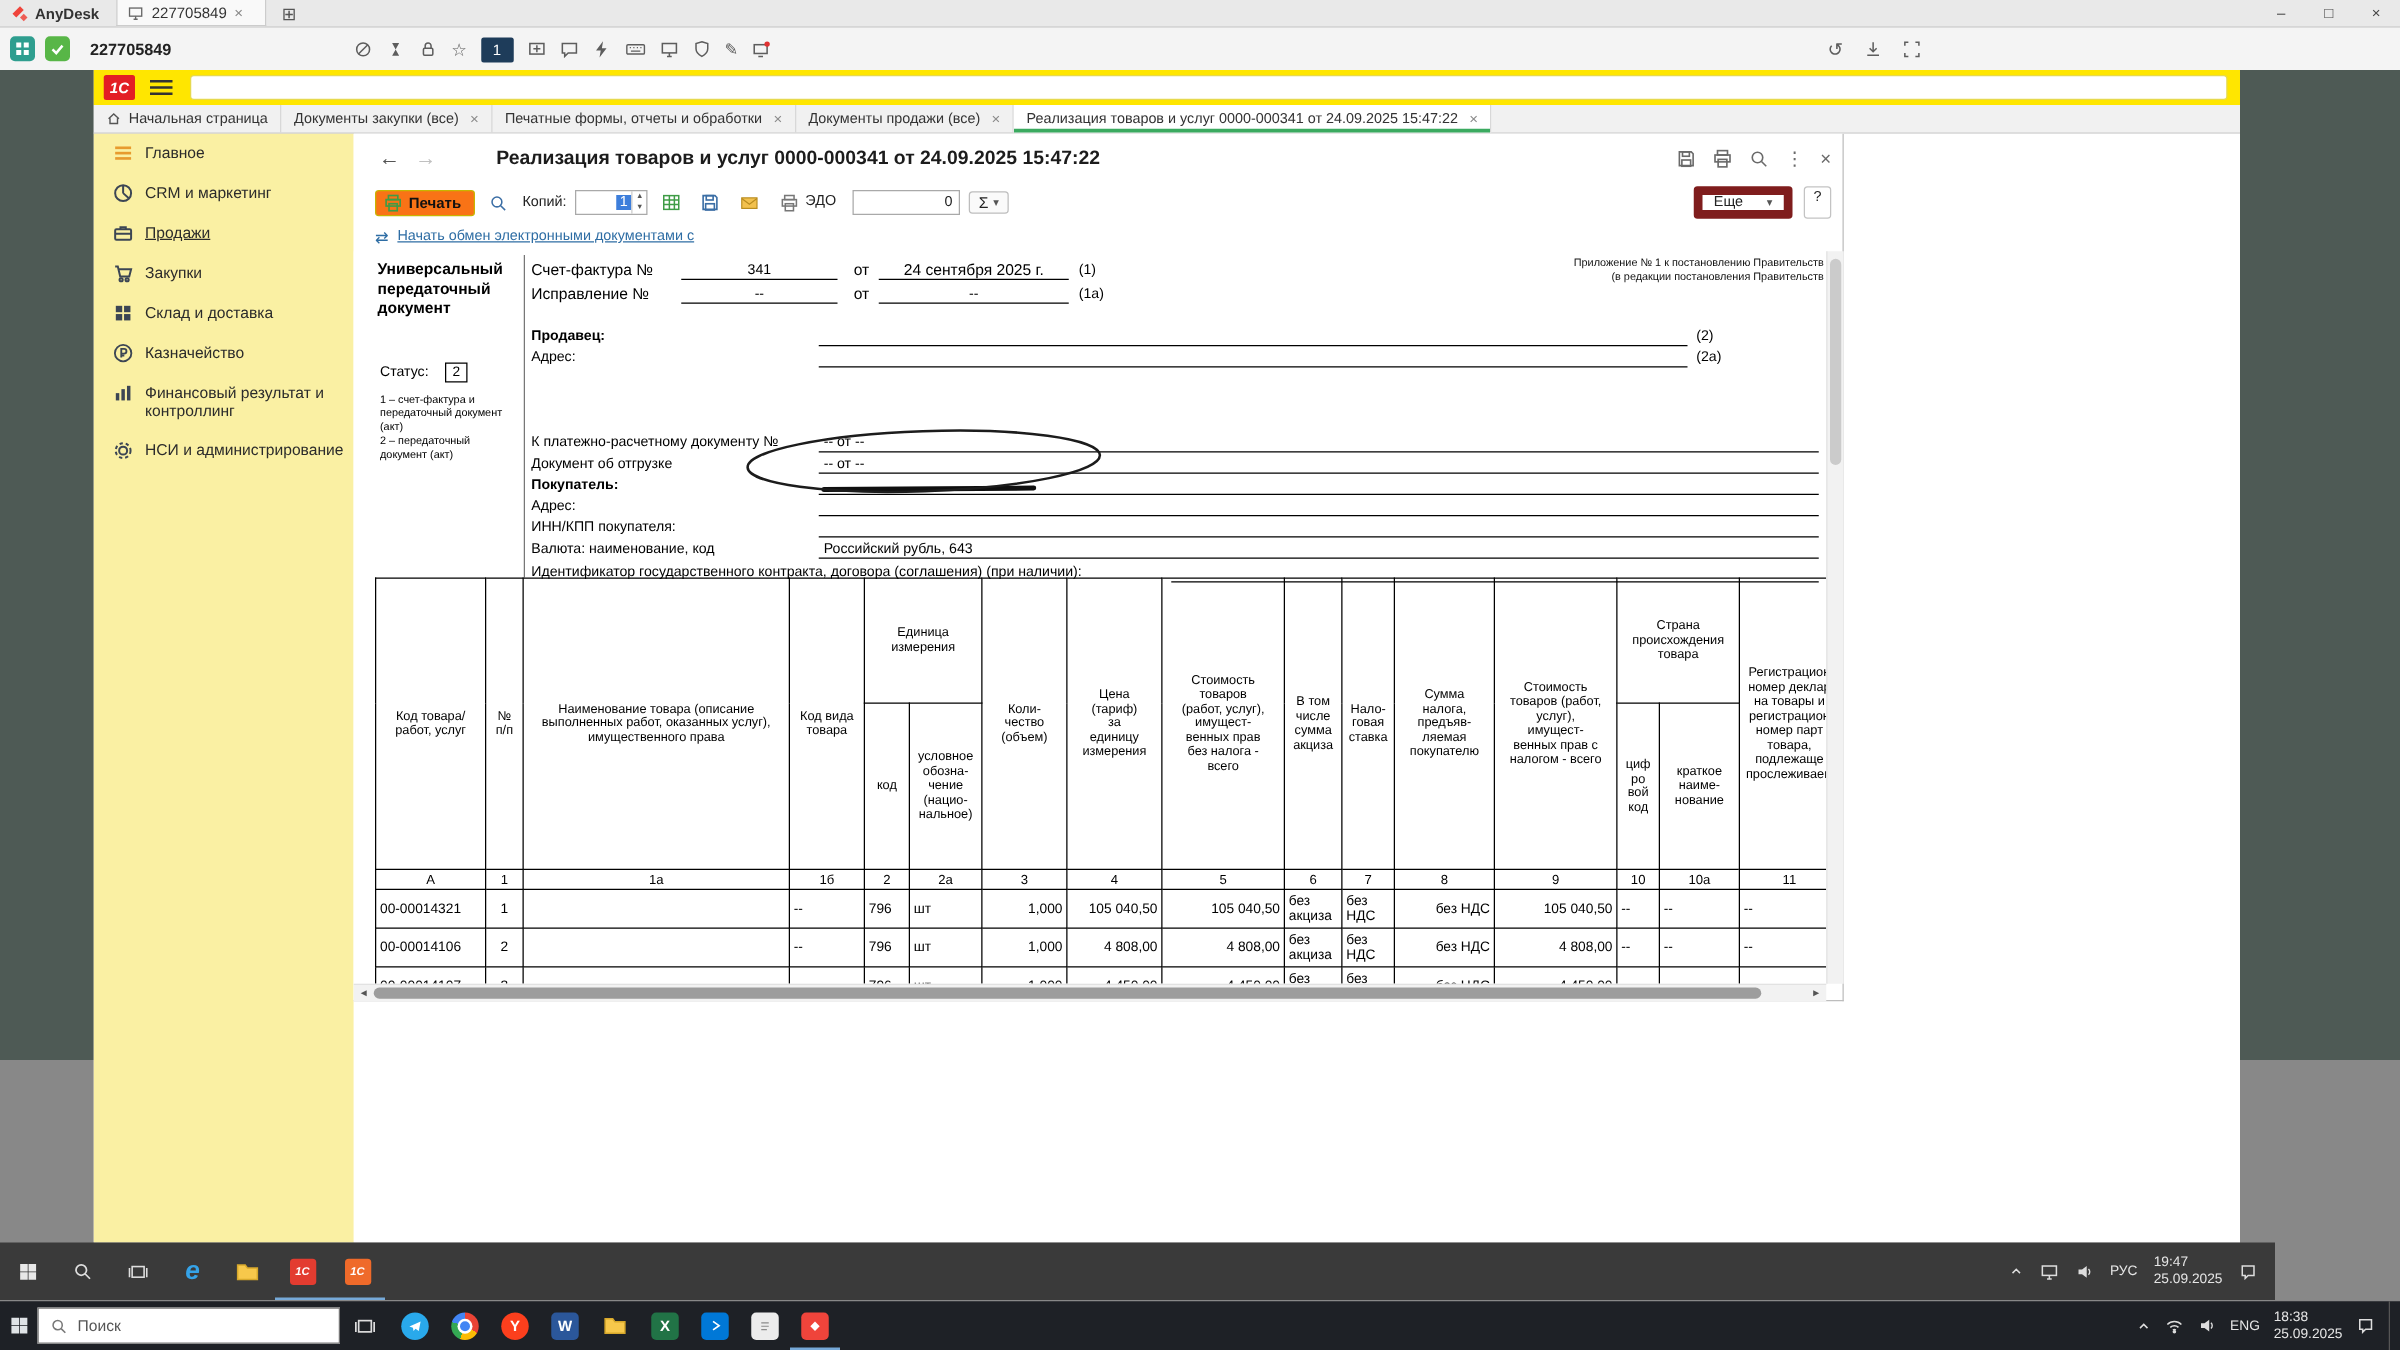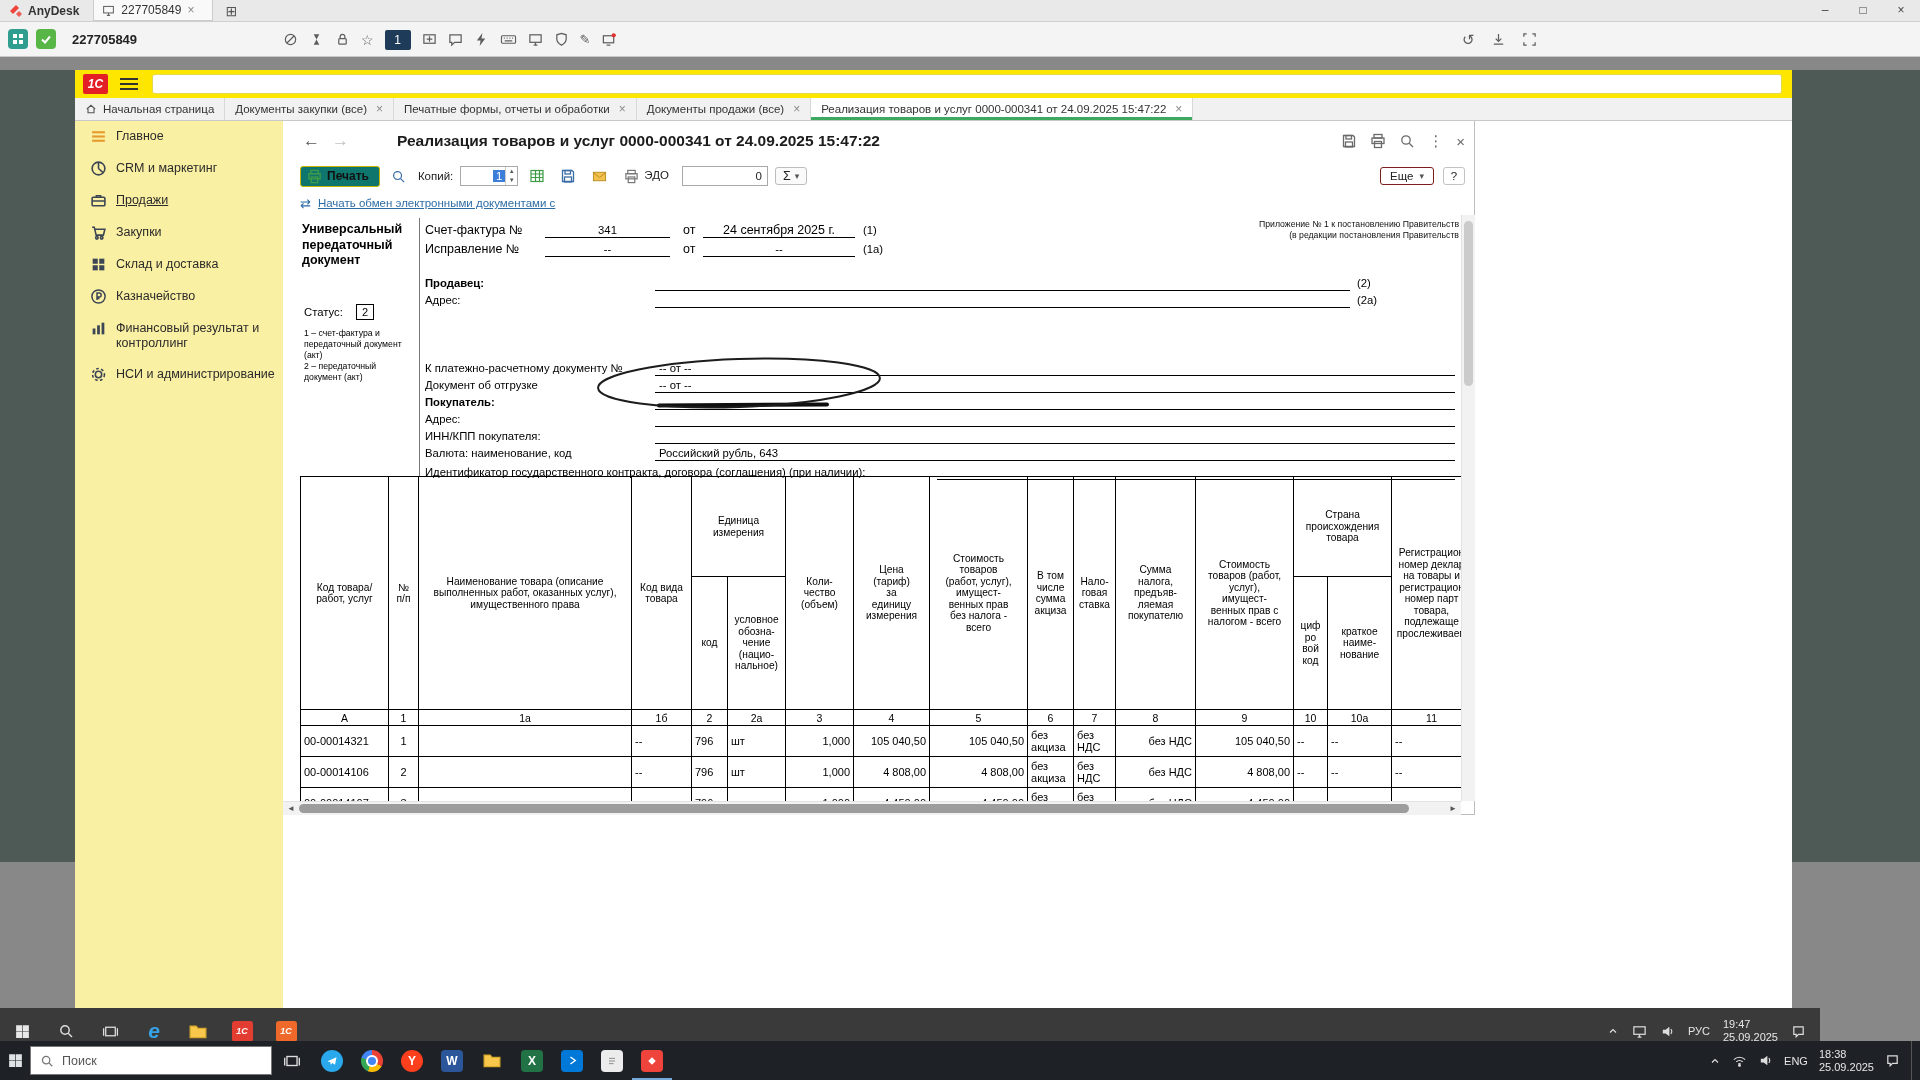--- a/index.html
+++ b/index.html
@@ -18,21 +18,21 @@
   .winbtns span{width:38px;text-align:center;font-size:12px;color:#444;line-height:21px}
   .ad-tools{left:0;top:22px;width:1920px;height:35px;background:#f4f4f4;border-bottom:1px solid #c8c8c8;display:flex;align-items:center}
   .ad-left{display:flex;align-items:center;gap:8px;padding-left:8px}
   .sq{width:20px;height:20px;border-radius:4px;display:grid;place-items:center}
   .ad-addr{font-size:13px;font-weight:bold;color:#222;margin-left:8px}
   .ad-center{position:absolute;left:283px;top:0;height:35px;display:flex;align-items:center;gap:11px}
   .mon1{width:26px;height:20px;background:#1e3c5a;color:#fff;display:grid;place-items:center;font-size:12px;border-radius:2px}
   .ad-right{position:absolute;left:1462px;top:0;height:35px;display:flex;align-items:center;gap:16px}
 
   
-  .remote{left:0;top:70px;width:1920px;height:792px;background:#4e5a55}
+  .remote{left:0;top:56px;width:1920px;height:792px;background:#4e5a55}
 
   
   .onec{left:75px;top:0;width:1717px;height:938px;background:#fff}
   .bar-y{left:0;top:0;width:1717px;height:28px;background:#ffe600;display:flex;align-items:center}
   .logo1c{width:25px;height:20px;background:#e31e24;color:#fff;font-weight:bold;font-style:italic;font-size:12px;border-radius:2px;display:grid;place-items:center;margin-left:8px}
   .burger{width:18px;margin-left:12px;display:flex;flex-direction:column;gap:3px}
   .burger i{height:2px;background:#333;display:block}
   .ystrip{flex:1;height:20px;background:#fff;border:1px solid #e6d94f;border-radius:3px;margin:0 10px 0 14px}
   .tabbar{left:0;top:28px;width:1717px;height:23px;background:#f1f1f1;border-bottom:1px solid #c9c9c9;display:flex;font-size:11.5px;color:#333}
   .tab{display:flex;align-items:center;gap:6px;padding:0 10px;border-right:1px solid #d8d8d8;white-space:nowrap}
@@ -43,32 +43,32 @@
   .sitem svg{flex:0 0 auto;margin-top:-1px}
   .ws{left:208px;top:51px;width:1509px;height:887px;background:#fff}
   .panel{left:0;top:0;width:1192px;height:694px;background:#fff;border-right:1px solid #bdbdbd;border-bottom:1px solid #bdbdbd}
 
   .p-head{left:0;top:0;width:1192px;height:40px;display:flex;align-items:center}
   .navarr{font-size:17px;font-weight:bold}
   .p-title{font-size:15.5px;font-weight:bold;color:#1c1c1c;margin-left:48px;white-space:nowrap}
   .hicons{position:absolute;right:10px;top:0;height:40px;display:flex;gap:13px;align-items:center;color:#6a6a6a}
 
   .p-tools{left:0;top:40px;width:1192px;height:30px;display:flex;align-items:center;gap:7px;padding-left:17px;font-size:11.5px}
-  .btn-print{display:flex;gap:5px;align-items:center;background:#0f766e;border:1px solid #c9b400;border-radius:3px;padding:2px 10px 2px 6px;font-weight:bold;font-size:12px;color:#111}
+  .btn-print{display:flex;gap:5px;align-items:center;background:#f97316;border:1px solid #c9b400;border-radius:3px;padding:2px 10px 2px 6px;font-weight:bold;font-size:12px;color:#111}
   .tbtn{min-width:24px;height:22px;display:grid;place-items:center;border:1px solid transparent;border-radius:2px}
   .copies{width:58px;height:20px;border:1px solid #a9a9a9;background:#fff;display:flex;align-items:center}
   .copies .cv{flex:1;text-align:right}
   .copy-sel{background:#3d7edb;color:#fff;padding:0 3px}
   .spin{width:12px;border-left:1px solid #ccc;display:flex;flex-direction:column;align-items:center;font-size:6px;color:#555;line-height:9px}
   .edo-btn{display:flex;align-items:flex-start;gap:5px;padding:1px 6px;border-radius:2px}
   .amount{width:86px;height:20px;border:1px solid #a9a9a9;background:#fff;display:flex;align-items:center;justify-content:flex-end;padding-right:5px}
   .sigma-btn{display:flex;align-items:center;gap:4px;border:1px solid #bdbdbd;border-radius:3px;background:#fafafa;padding:1px 7px;font-size:12.5px}
   .caret{font-size:9px;color:#555}
   .right-tools{position:absolute;right:10px;display:flex;gap:9px}
-  .btn-more{border:1px solid #7f1d1d;border-radius:3px;background:#fff;padding:0 9px;display:flex;gap:6px;align-items:center}
+  .btn-more{border:7px solid #7f1d1d;border-radius:3px;background:#fff;padding:0 9px;display:flex;gap:19px;align-items:center}
   .btn-help{border:1px solid #c3c3c3;border-radius:3px;background:#fff;width:22px;text-align:center;padding:2px 0}
 
   .p-link{left:0;top:70px;width:1192px;height:24px;display:flex;align-items:center;gap:7px;padding-left:17px;font-size:11.5px}
   .link{color:#2e6da4;text-decoration:underline}
   .exch{color:#2e6da4;font-size:13px}
 
   .preview{left:0;top:94px;width:1178px;height:586px;background:#fff;overflow:hidden}
   .form{position:absolute;left:17px;top:3px;width:1161px;height:583px;font-size:11.3px;color:#000}
   .f-title{position:absolute;left:2px;top:4px;width:118px;font-weight:bold;font-size:12.5px;line-height:15.5px}
   .f-div{position:absolute;left:119px;top:0;height:258px;border-left:1px solid #777}

